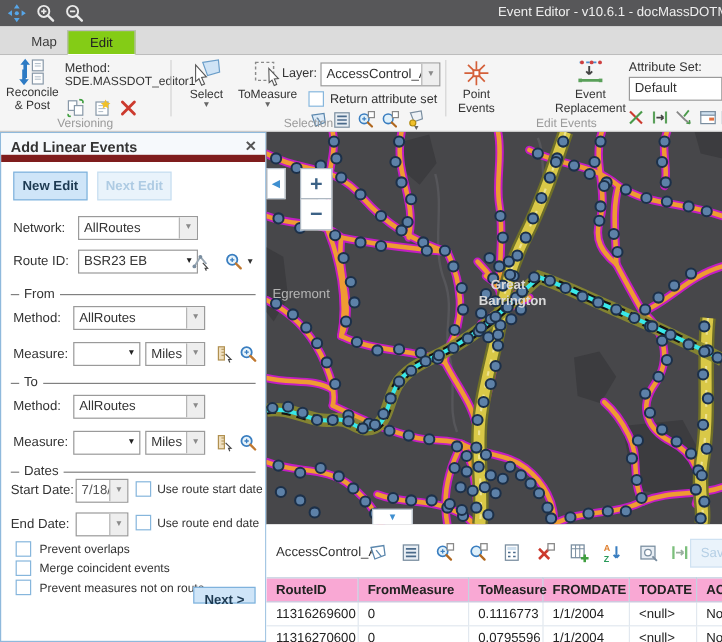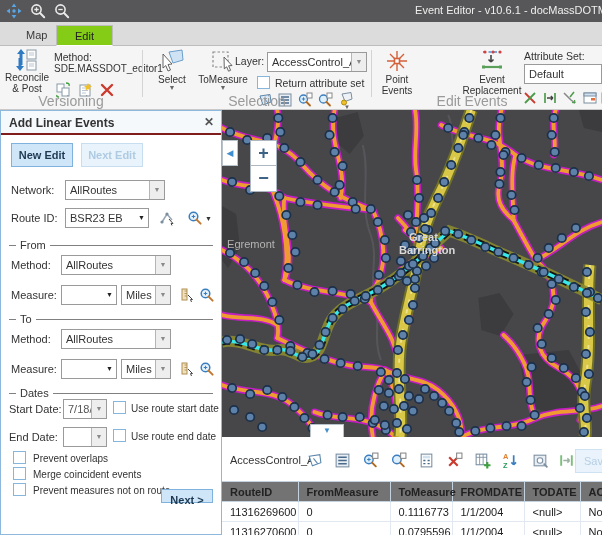--- a/index.html
+++ b/index.html
@@ -10,33 +10,33 @@
   #titlebar{position:absolute;top:0;left:0;right:0;height:22px;background:#575759;overflow:hidden}
   #titlebar .tb-icon{position:absolute;top:3px;width:16px;height:16px}
   #title-text{position:absolute;top:4px;right:-5px;color:#efefef;font-size:11px;white-space:nowrap}
   
   #tabrow{position:absolute;top:22px;left:0;right:0;height:24px;background:#dcdcdc;border-bottom:1px solid #bdbdbd}
   .tab{position:absolute;top:3px;height:21px;line-height:20px;padding:0 18px;color:#3a3a3a;font-size:11px;cursor:default}
   .tab.active{background:#84cc16;border:1px solid #bdbdbd;border-bottom:1px solid #fff;color:#222}
   
   #ribbon{position:absolute;top:46px;left:0;right:0;height:64px;background:#f5f5f5;border-bottom:1px solid #c9c9c9;overflow:hidden}
   .vsep{position:absolute;top:4px;bottom:12px;width:1px;background:#d4d4d4}
-  .seclabel{position:absolute;bottom:1px;left:0;right:0;text-align:center;font-size:14px;color:#9a9a9a}
+  .seclabel{position:absolute;bottom:1px;left:0;right:0;text-align:center;font-size:10px;color:#9a9a9a}
   .bigbtn{position:absolute;top:2px;display:flex;flex-direction:column;align-items:center;font-size:10px;line-height:11px;color:#333;text-align:center}
   .bigbtn .caret{font-size:7px;color:#666;line-height:6px}
   .smallicon{position:absolute;width:16px;height:16px}
   .rib-label{position:absolute;font-size:10.5px;color:#333;white-space:nowrap}
   
   .dd{position:absolute;height:20px;border:1px solid #9a9a9a;background:#fff;font-size:11px;line-height:18px;padding-left:4px;overflow:hidden;white-space:nowrap}
   .dd .arwbox{position:absolute;right:0;top:0;bottom:0;width:15px;border-left:1px solid #b5b5b5;background:#eeeeee;color:#8a8a8a;font-size:7px;text-align:center;line-height:18px}
   .dd .arwflat{position:absolute;right:3px;top:0;bottom:0;color:#222;font-size:7px;line-height:18px}
   .chk{position:absolute;width:13px;height:13px;border:1px solid #86b6dc;background:#fff}
   
   #panel{position:absolute;top:110px;left:0;width:222px;bottom:0;background:#fff;border:1px solid #8fb9dc}
-  #panel-header{position:absolute;top:0;left:0;right:0;height:24px;background:#f6f9fc;border-bottom:2px solid #7f1d1d}
+  #panel-header{position:absolute;top:0;left:0;right:0;height:24px;background:#f6f9fc;border-bottom:6px solid #7f1d1d}
   #panel-title{position:absolute;left:8px;top:5px;font-size:12px;font-weight:600;color:#333}
   #panel-close{position:absolute;right:7px;top:4px;font-size:12px;color:#555;font-weight:600}
   .btn{position:absolute;height:24px;border:1px solid #7fb2dc;background:#cfe5f8;color:#1d3a52;font-size:11px;font-weight:600;text-align:center;line-height:22px}
   .btn.disabled{background:#e9f3fb;border-color:#c6def0;color:#aecbe3}
   .plabel{position:absolute;font-size:11px;color:#333;white-space:nowrap}
   .divider{position:absolute;left:8px;right:8px;height:12px}
   .divider .line{position:absolute;top:6px;left:0;right:0;height:1px;background:#808080}
   .divider .dtext{position:absolute;top:0;left:7px;background:#fff;padding:0 4px;font-size:11px;color:#333}
   .next-btn{position:absolute;width:52px;height:14px;line-height:20px}
   .pc-label{font-size:10px}
@@ -48,21 +48,21 @@
   .zbtn{width:27px;height:26px;background:#fff;border:1px solid #aeb8c2;font-size:18px;font-weight:600;color:#3c6286;text-align:center;line-height:24px}
   .zbtn + .zbtn{border-top:none}
   #collapse-down{position:absolute;left:88px;bottom:0;width:34px;height:13px;background:#fff;border:1px solid #b9c3cc;border-bottom:none;color:#3f8fd0;font-size:8px;text-align:center;line-height:11px}
   
   #tablearea{position:absolute;top:437px;left:222px;right:0;bottom:0;background:#fff;overflow:hidden}
   #tbl-toolbar{position:absolute;top:8px;left:0;right:0;height:32px}
   #tbl-layer{position:absolute;left:8px;top:9px;font-size:11px;color:#333}
   .ticon{position:absolute;top:7px;width:17px;height:17px}
   #tbl-save{position:absolute;left:353px;top:4px;width:44px;height:24px;border:1px solid #cfe2f2;background:#eaf3fb;color:#b5cfe5;font-size:11px;line-height:22px;padding-left:8px}
   #tbl-grid{position:absolute;top:44px;left:0;width:420px;border-collapse:collapse;table-layout:fixed}
-  #tbl-grid th{background:#737373;border:1px solid #c4d2e0;border-left:none;font-size:11px;font-weight:700;color:#222;text-align:left;padding:3px 0 3px 8px;height:20px}
+  #tbl-grid th{background:#f9a8d4;border:1px solid #c4d2e0;border-left:none;font-size:11px;font-weight:700;color:#222;text-align:left;padding:3px 0 3px 8px;height:20px}
   #tbl-grid td{border:1px solid #e2e8ef;border-left:none;font-size:11px;color:#222;padding:3px 0 3px 8px;height:20px;background:#fff;white-space:nowrap;overflow:hidden}
 </style>
 </head>
 <body>
 
 <div id="titlebar">
   <svg class="tb-icon" style="left:6px" viewBox="0 0 16 16">
       <path d="M8 0.5 L10.4 4 H5.6 Z M8 15.5 L5.6 12 H10.4 Z M0.5 8 L4 5.6 V10.4 Z M15.5 8 L12 10.4 V5.6 Z" fill="#57a6e8"></path>
       <circle cx="8" cy="8" r="1.7" fill="#57a6e8"></circle>
     </svg>
@@ -229,21 +229,21 @@
   <div class="btn" style="left:10px;top:32px;width:62px">New Edit</div>
   <div class="btn disabled" style="left:80px;top:32px;width:62px">Next Edit</div>
 
   <div class="plabel" style="left:10px;top:73px">Network:</div>
   <div class="dd" style="left:64px;top:69px;width:100px">
     <span>AllRoutes</span>
     <span class="arwbox">▼</span>
   </div>
 
   <div class="plabel" style="left:10px;top:101px">Route ID:</div>
-  <div class="dd" style="left:64px;top:97px;width:84px">
+  <div class="dd" style="left:64px;top:97px;width:100px">
     <span>BSR23 EB</span>
     <span class="arwflat">▼</span>
   </div>
   <svg class="smallicon" style="left:158px;top:99px" viewBox="0 0 16 16">
       <path d="M3 12 L8 4 L13 10" fill="none" stroke="#9aa8b4" stroke-width="1.6"></path>
       <circle cx="3" cy="12" r="1.6" fill="#7a8ea0"></circle>
       <circle cx="8" cy="4" r="1.6" fill="#7a8ea0"></circle>
       <path d="M10 9 L14 13.5 L12 13.6 L13 15.5" fill="none" stroke="#444" stroke-width="1"></path>
     </svg>
   <svg class="smallicon" style="left:186px;top:99px" viewBox="0 0 16 16">

